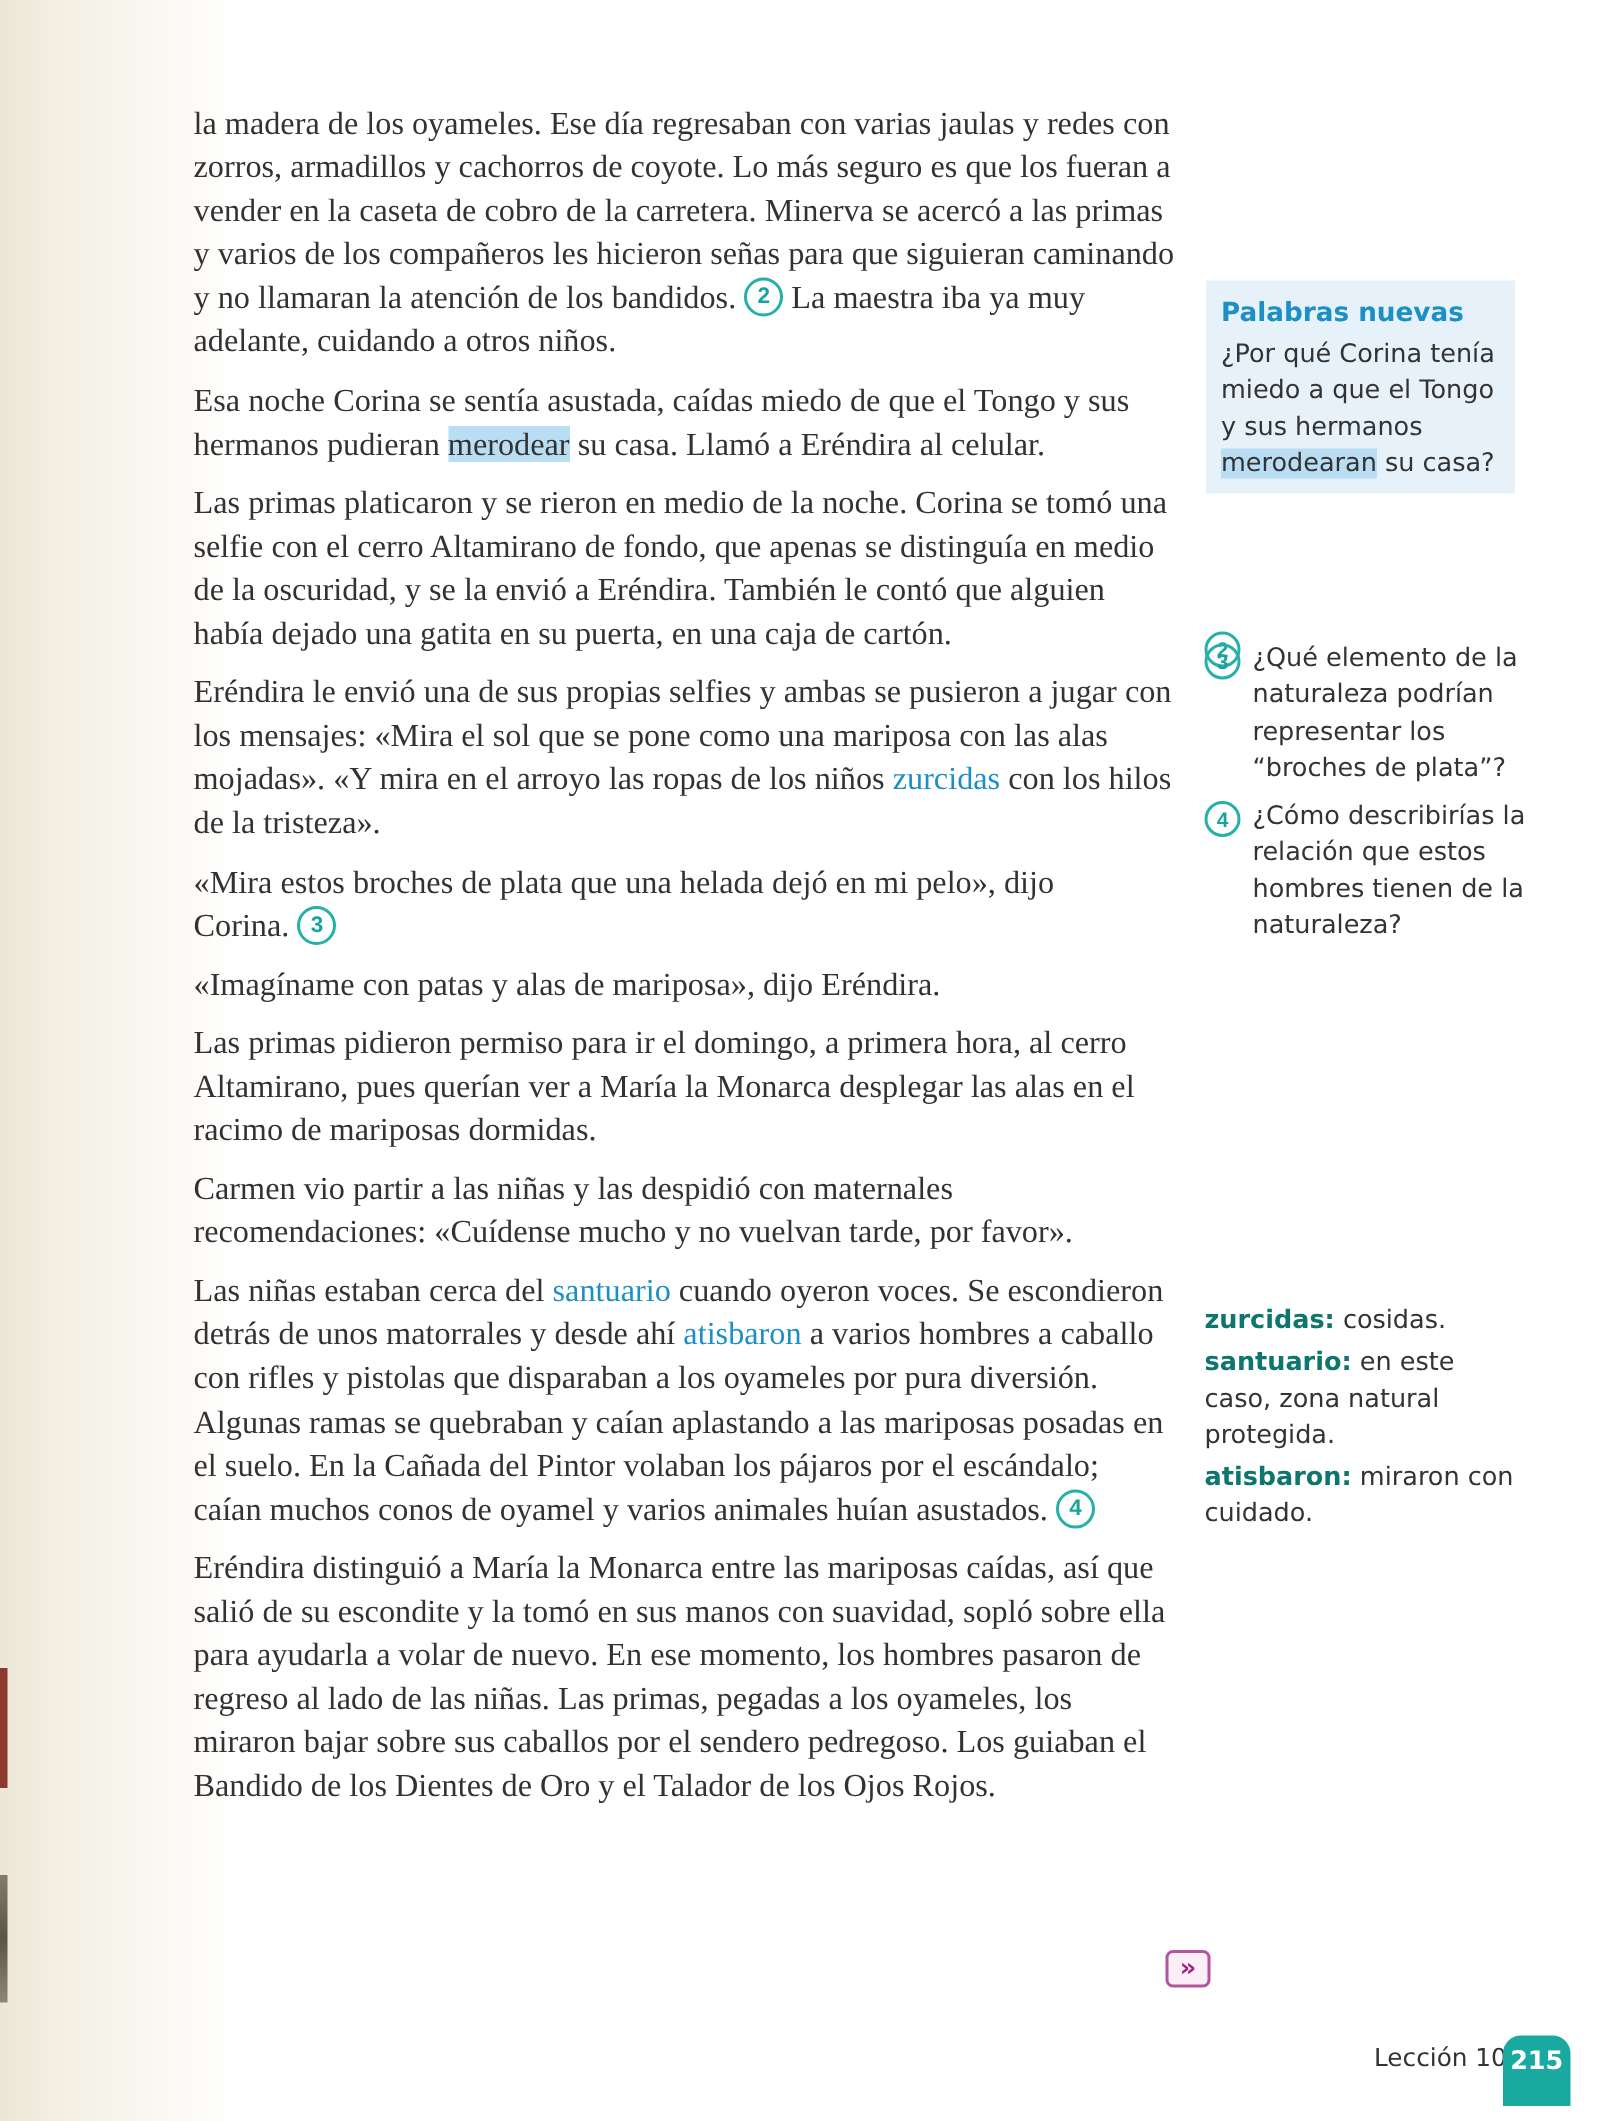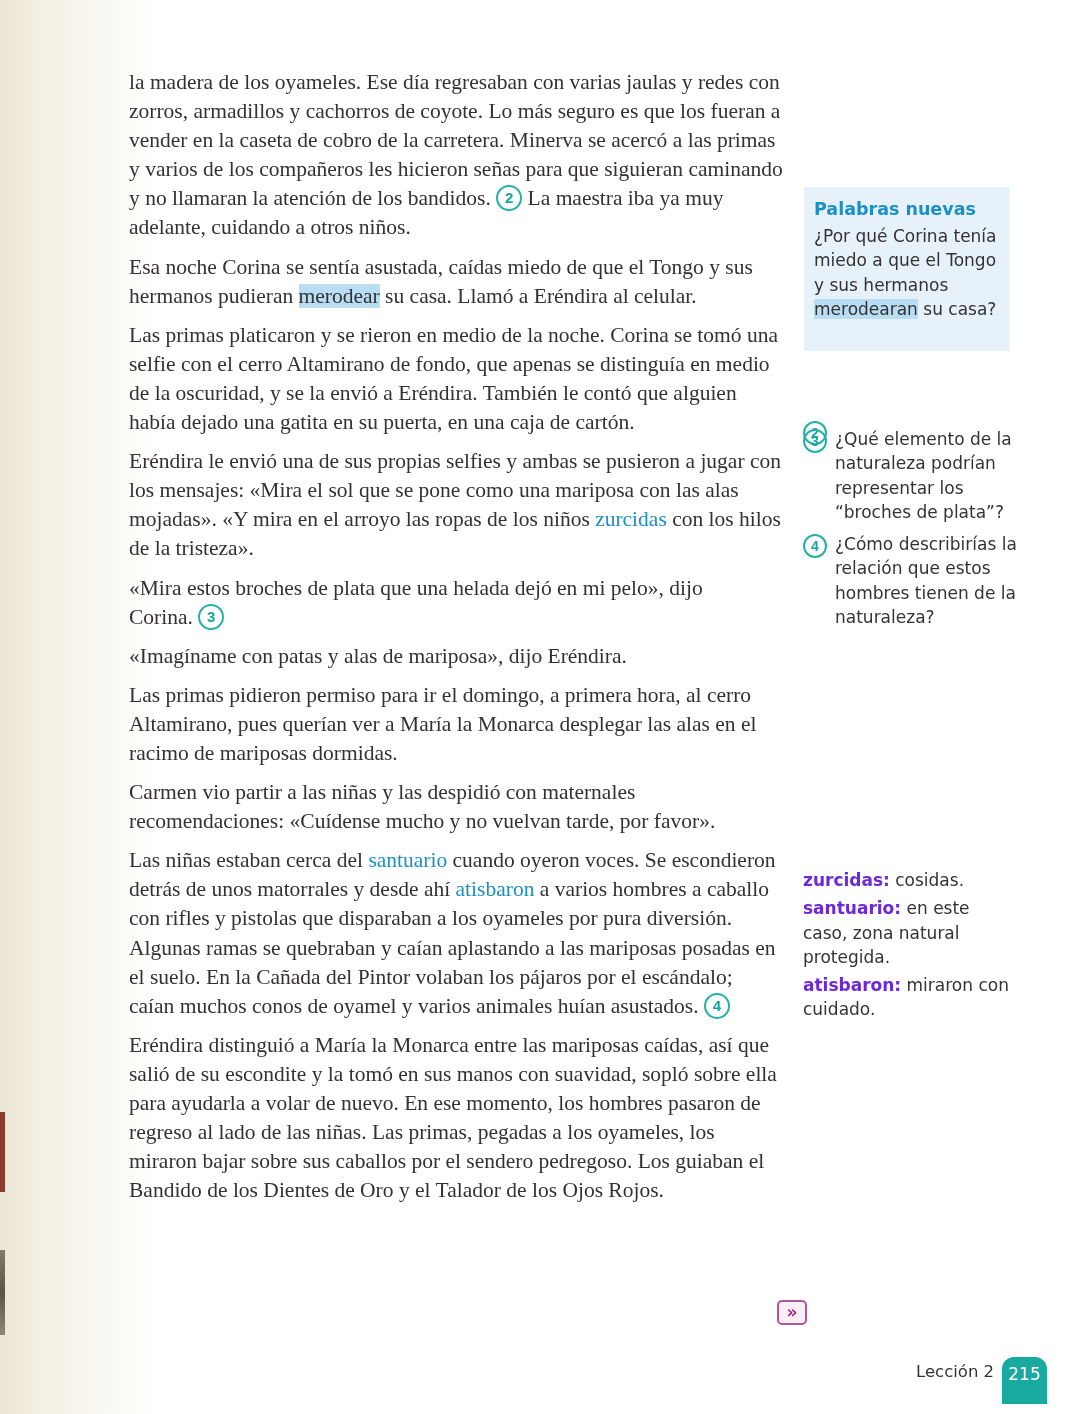--- a/index.html
+++ b/index.html
@@ -21,44 +21,44 @@
   .hl { background:#b9def3; }
   .qnum {
     display:inline-block; width:22px; height:22px; border:2px solid #25b0a8; border-radius:50%;
     color:#18a39b; font-family:"Liberation Sans","DejaVu Sans",sans-serif; font-weight:bold;
     font-size:15px; line-height:22px; text-align:center; vertical-align:middle; margin-top:-4px;
     box-sizing:content-box;
   }
 
   .side { position:absolute; font-family:"DejaVu Sans","Liberation Sans",sans-serif; color:#333; }
   .vocab-box {
-    left:804px; top:187px; width:206px; height:164px; background:#e7f1fa;
+    left:804px; top:187px; width:206px; height:142px; background:#e7f1fa;
     padding:10px 10px 0 10px; box-sizing:border-box; font-size:17px; line-height:24.5px;
   }
   .vocab-title { color:#1c8fc4; font-weight:bold; font-size:17.5px; margin-bottom:2px; }
   .questions { left:803px; top:419px; width:215px; font-size:17px; line-height:24.3px; }
   .q { position:relative; padding-left:32px; margin-bottom:8px; }
   .q .qnum { position:absolute; left:0; top:2px; width:20px; height:20px; line-height:20px; font-size:14px; margin:0; }
   .glossary { left:803px; top:868px; width:215px; font-size:17px; line-height:24.3px; }
   .glossary .g { margin-bottom:4px; }
-  .glossary .term { color:#6d28d9; font-weight:bold; }
+  .glossary .term { color:#0f766e; font-weight:bold; }
 
   .next-btn {
     position:absolute; left:777px; top:1300px; width:26px; height:21px; border:2px solid #b2559a;
     border-radius:5px; background:#fbeef6; color:#a0247d; font-family:"DejaVu Sans",sans-serif;
     font-weight:bold; font-size:17px; line-height:20px; text-align:center;
   }
   .footer-lesson {
     position:absolute; left:916px; top:1362px; font-family:"DejaVu Sans","Liberation Sans",sans-serif;
     font-size:16.5px; color:#333;
   }
   .page-tab {
     position:absolute; left:1002px; top:1357px; width:45px; height:47px; background:#1aa9a1;
     border-radius:12px 12px 0 0; color:#fff; font-family:"DejaVu Sans","Liberation Sans",sans-serif;
-    font-weight:normal; font-size:17px; text-align:center; line-height:34px;
+    font-weight:bold; font-size:17px; text-align:center; line-height:34px;
   }
 </style>
 </head>
 <body>
 
 <div class="edge-strip edge-red"></div>
 <div class="edge-strip edge-dark"></div>
 
 <div class="main">
   <p><span>la madera de los oyameles. Ese día regresaban con varias jaulas y redes con zorros, armadillos y cachorros de coyote. Lo más seguro es que los fueran a vender en la caseta de cobro de la carretera. Minerva se acercó a las primas y varios de los compañeros les hicieron señas para que siguieran caminando y no llamaran la atención de los bandidos.</span> <span class="qnum">2</span> <span>La maestra iba ya muy adelante, cuidando a otros niños.</span></p>
@@ -93,14 +93,14 @@
 </div>
 
 <div class="side glossary">
   <div class="g"><span class="term">zurcidas:</span> <span>cosidas.</span></div>
   <div class="g"><span class="term">santuario:</span> <span>en este caso, zona natural protegida.</span></div>
   <div class="g"><span class="term">atisbaron:</span> <span>miraron con cuidado.</span></div>
 </div>
 
 <div class="next-btn">»</div>
 
-<div class="footer-lesson">Lección 2</div>
+<div class="footer-lesson">Lección 10</div>
 <div class="page-tab">215</div>
 
 </body></html>

